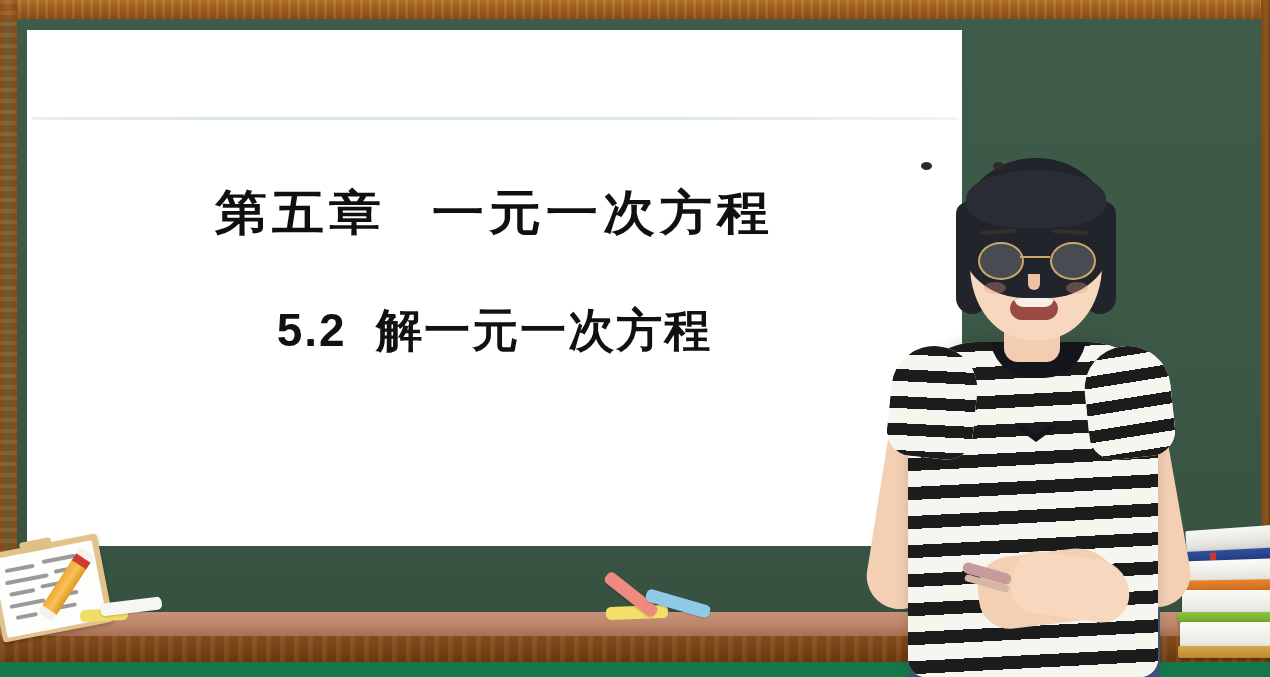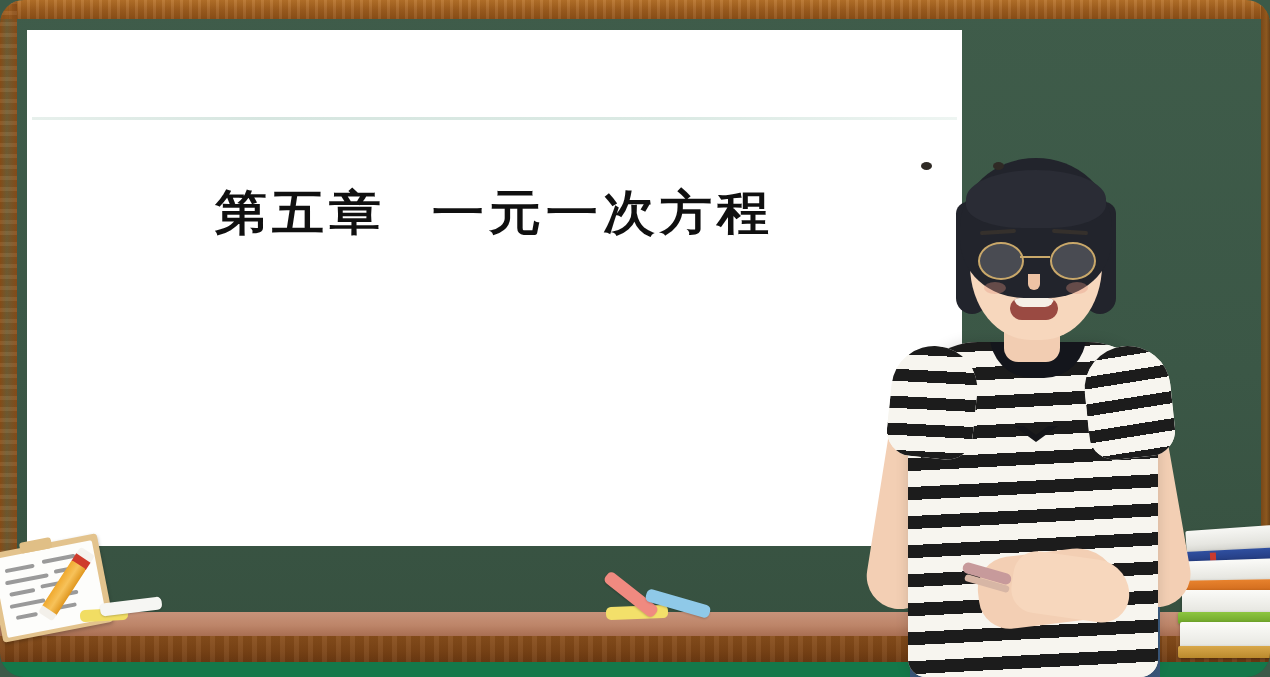--- a/index.html
+++ b/index.html
@@ -1,21 +1,21 @@
 <!DOCTYPE html>
 <html><head>
 <meta charset="utf-8">
 <style>
   html,body{margin:0;padding:0;}
   body{
     width:1270px;height:677px;overflow:hidden;
     font-family:"Liberation Sans","DejaVu Sans",sans-serif;
     background:#3c5a48;
   }
-  #stage{position:relative;width:1270px;height:677px;overflow:hidden;border-radius:24px;}
+  #stage{position:relative;width:1270px;height:677px;overflow:hidden;}
 
   
   .board-bg{
     position:absolute;left:0;top:0;width:1270px;height:677px;
     background:linear-gradient(180deg,#3f5c4a 0%,#3b5746 55%,#36503f 100%);
   }
   
   .frame-top{
     position:absolute;left:0;top:0;width:1270px;height:19px;
     background:linear-gradient(180deg,#b8732a 0%,#a2601f 45%,#8d4f17 100%);
@@ -214,20 +214,21 @@
 </head>
 <body>
 
 <div id="stage">
 
   <div class="board-bg"></div>
 
   <div class="slide">
     <div class="slide-divider"></div>
     <div class="slide-title">第五章  一元一次方程</div>
+    <div class="slide-subtitle">5.2  解一元一次方程</div>
   </div>
 
   <div class="frame-top"></div>
   <div class="frame-left"></div>
   <div class="frame-right"></div>
 
   <div class="ledge-top"></div>
   <div class="ledge-front"></div>
   <div class="floor-strip"></div>
 

